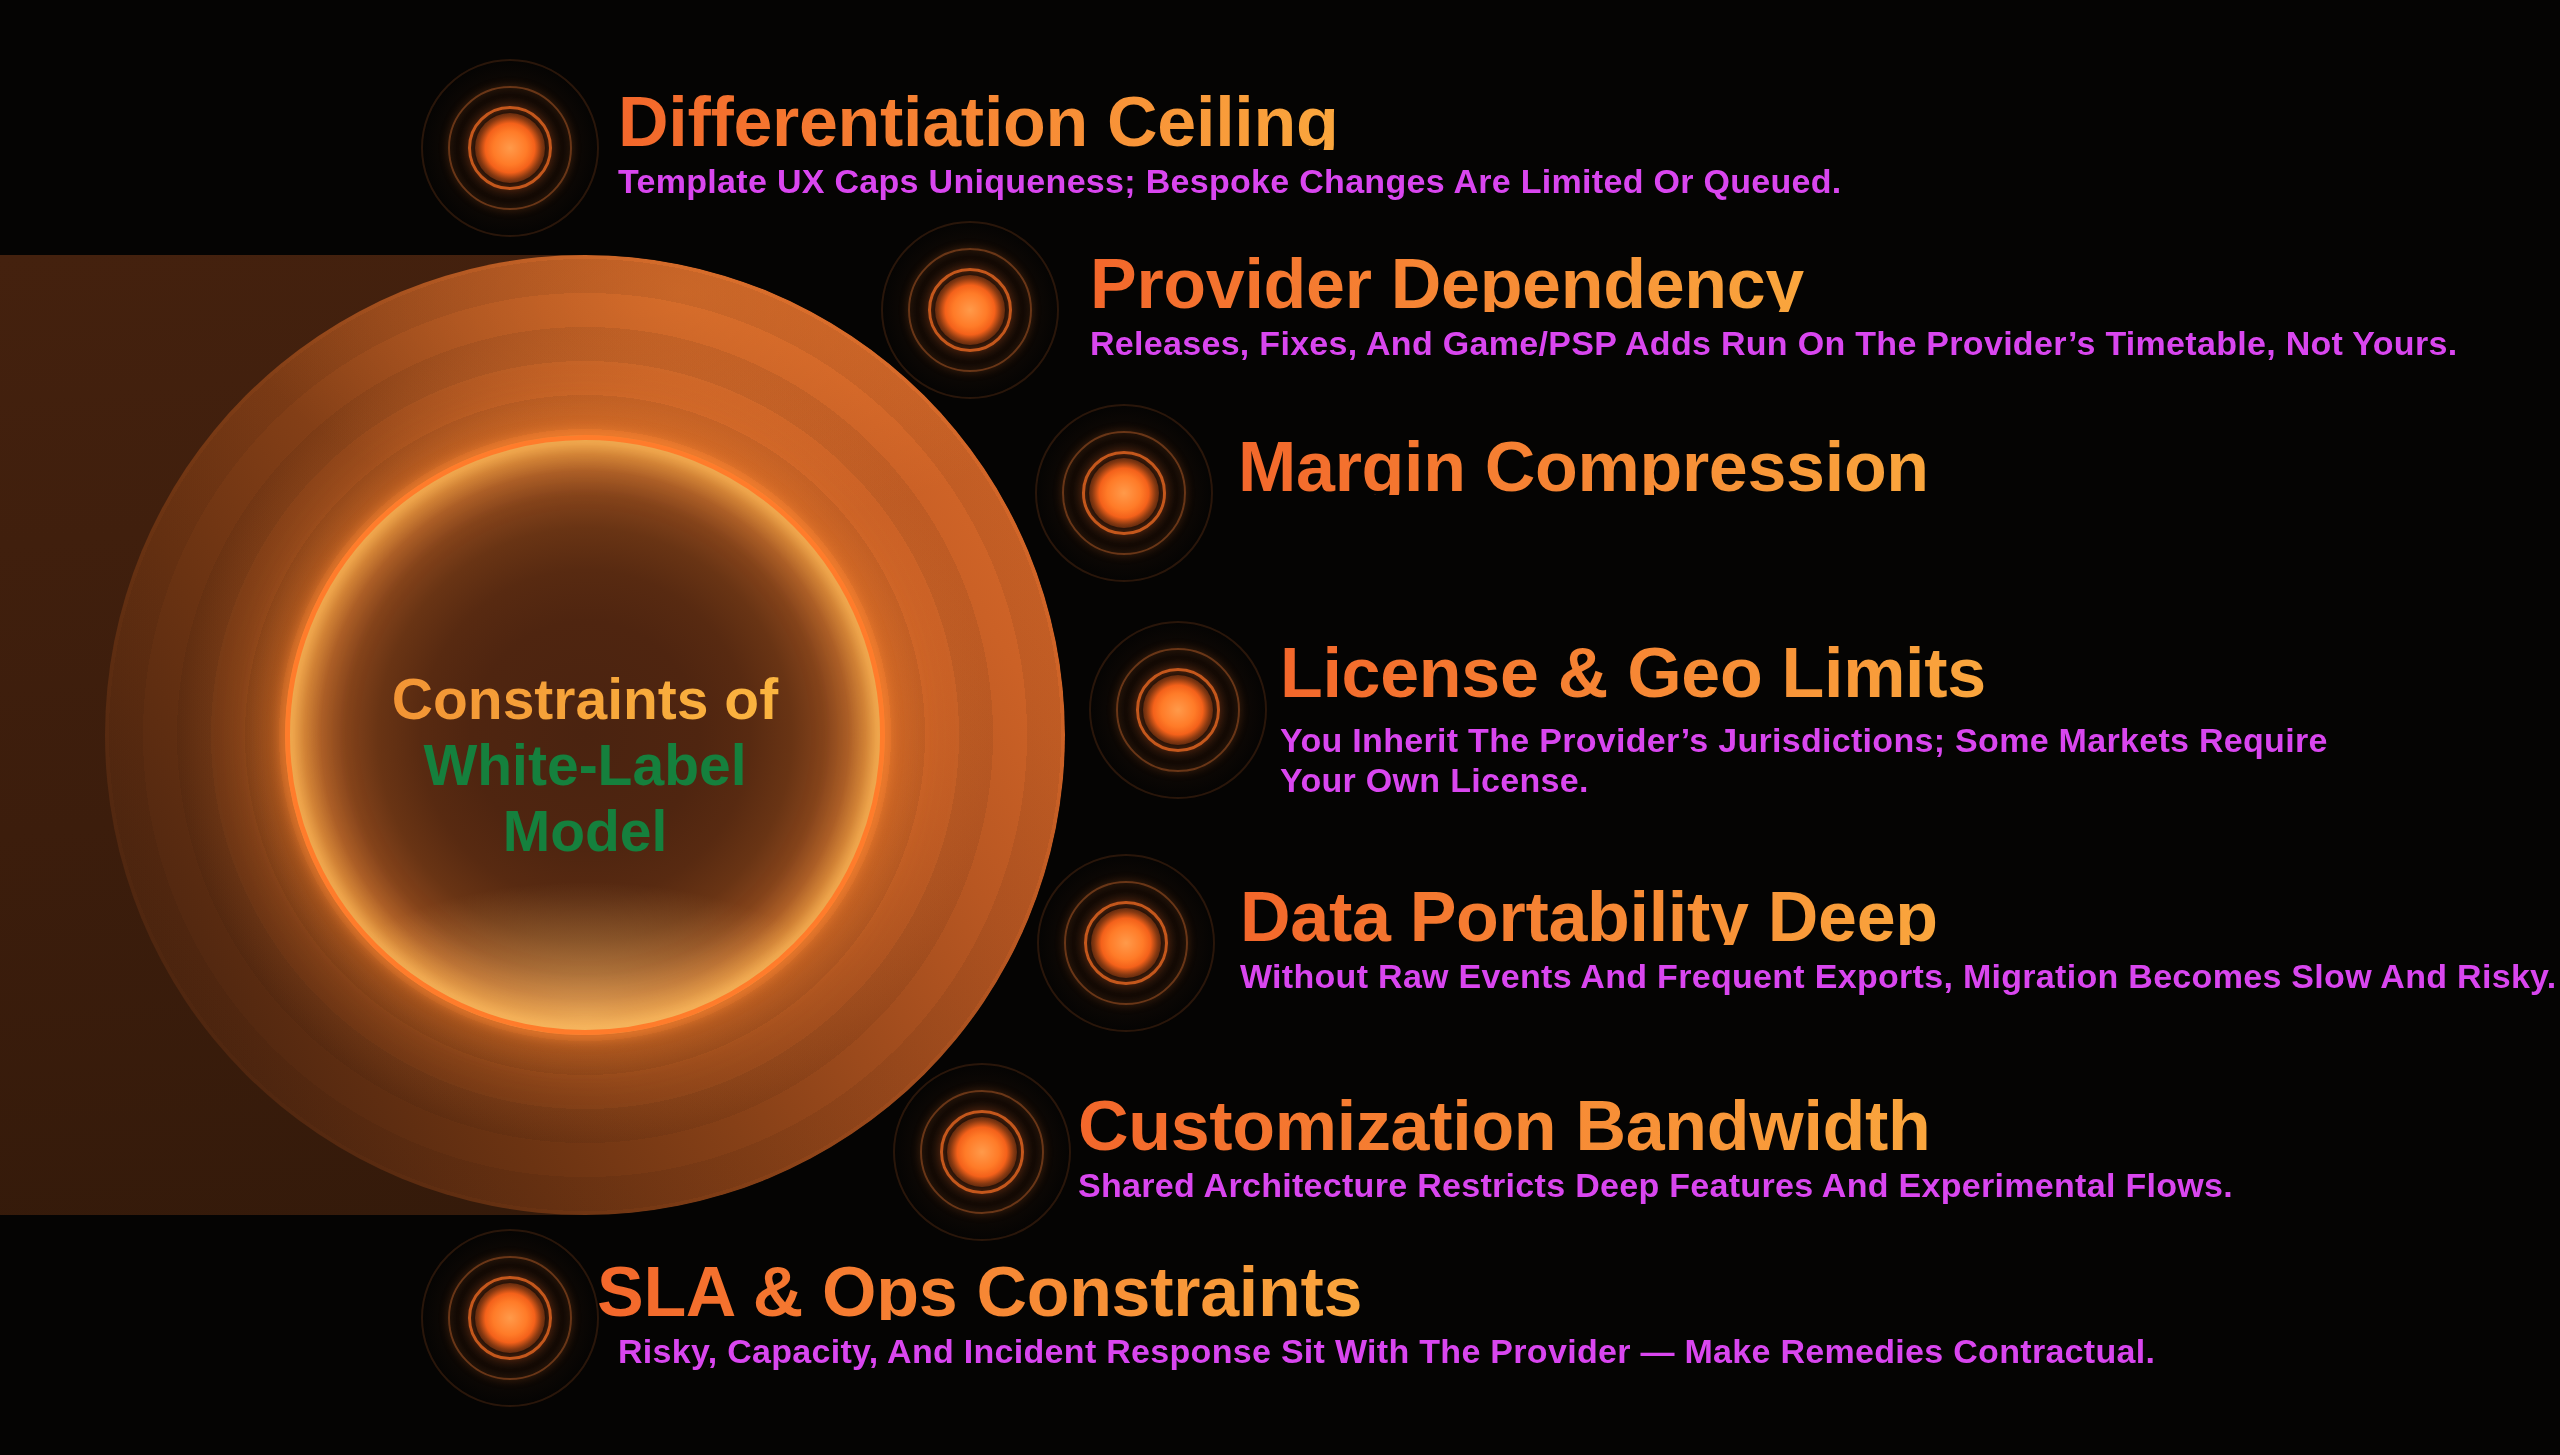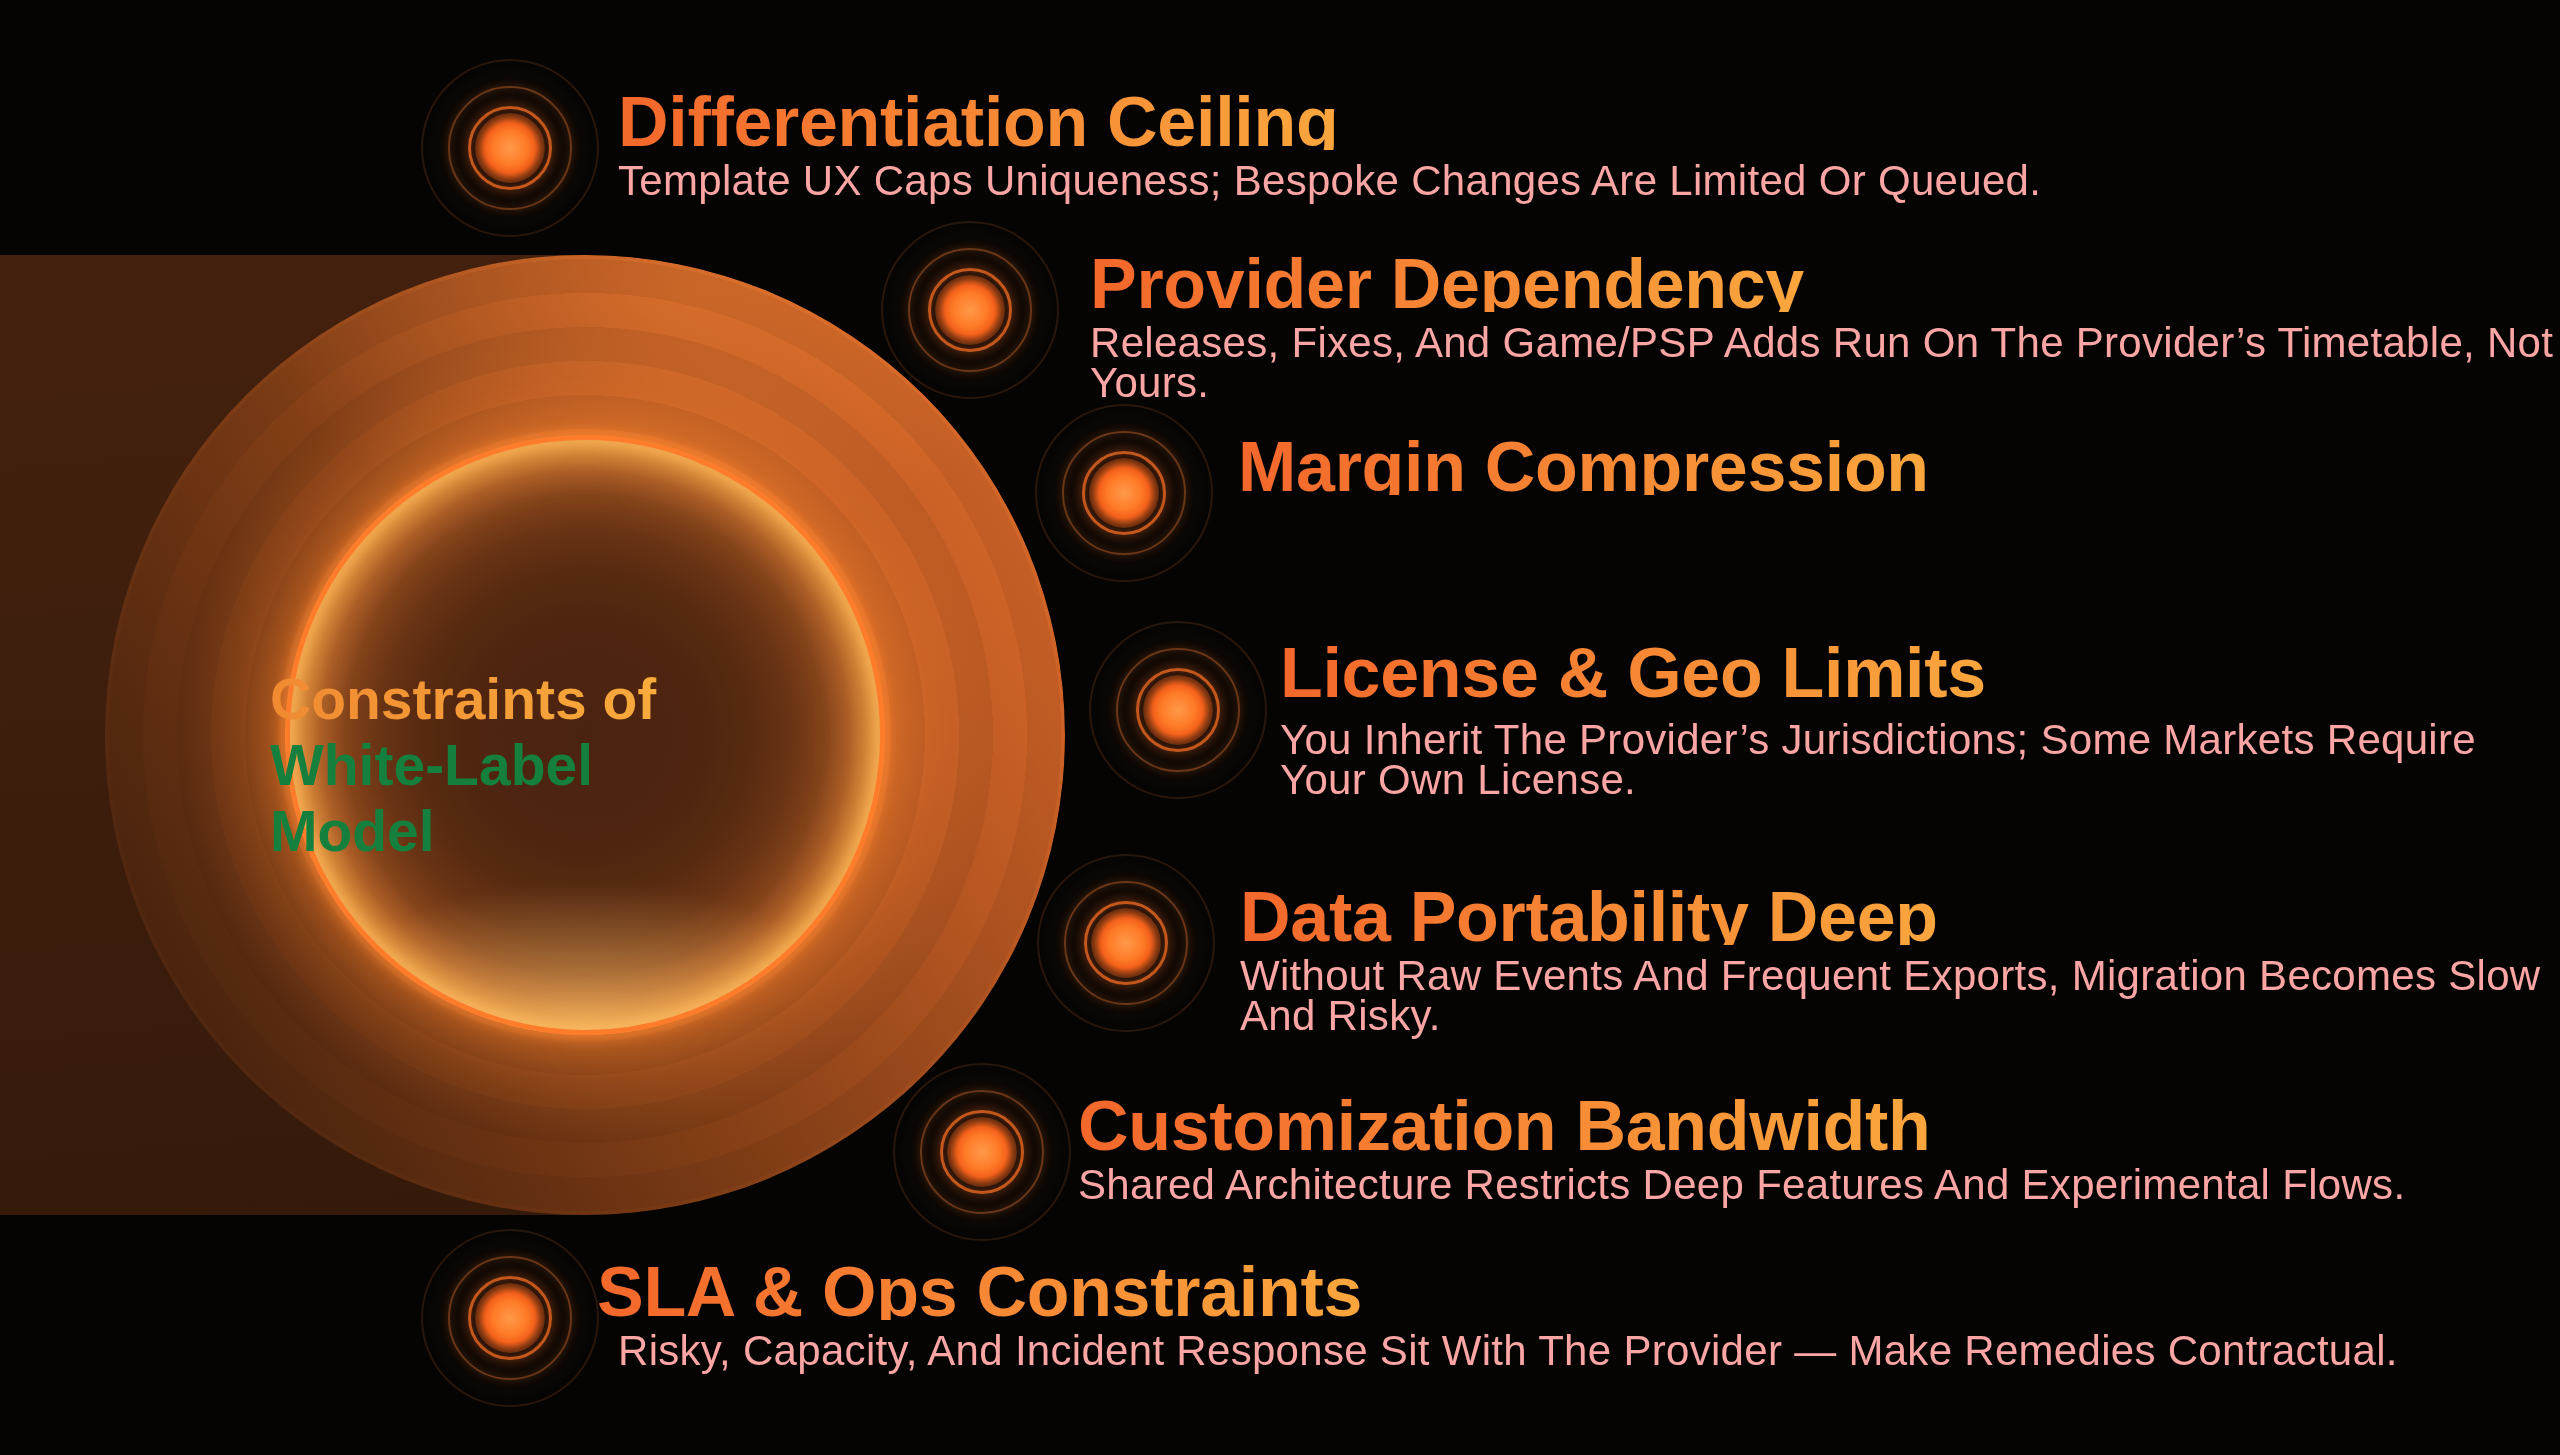--- a/index.html
+++ b/index.html
@@ -21,33 +21,33 @@
   .innerdisc{position:absolute;left:285px;top:435px;width:600px;height:600px;border-radius:50%;
             background:
               radial-gradient(ellipse 62% 30% at 50% 97%, rgba(255,205,120,0.5), rgba(255,205,120,0) 75%),
               radial-gradient(circle closest-side at 50% 50%, #4a2310 0%, #4f2510 38%, #582a11 55%, #693414 69%, #84431b 80%, #a85c26 88%, #cd8136 93.5%, #e9a44c 97%, #edb057 99%, #d99140 100%);}
   .innerring{position:absolute;left:285px;top:435px;width:600px;height:600px;border-radius:50%;
             border:5px solid #ff7c2b;box-sizing:border-box;
             box-shadow:0 0 55px 10px rgba(255,110,30,0.38),
                        0 0 14px 3px rgba(255,145,60,0.7),
                        inset 0 0 55px 12px rgba(255,150,60,0.22);}
 
-  .centertext{position:absolute;left:270px;top:666px;width:630px;text-align:left;
+  .centertext{position:absolute;left:270px;top:666px;width:630px;text-align:center;
               font-weight:700;font-size:57px;line-height:66px;letter-spacing:0;}
   .centertext .gold{background:linear-gradient(90deg,#f08a31,#fdbf43);
               -webkit-background-clip:text;background-clip:text;color:transparent;}
   .centertext .white{color:#15803d;}
 
   
   .item{position:absolute;inset:0;pointer-events:none;}
   .title{position:absolute;font-weight:700;font-size:70px;line-height:56px;letter-spacing:-0.3px;
          background:linear-gradient(90deg,#f3672b,#faa63d);
          -webkit-background-clip:text;background-clip:text;color:transparent;white-space:nowrap;}
-  .desc{position:absolute;font-weight:400;font-size:42px;line-height:40px;letter-spacing:0.3px;
-        color:#fca5a5;white-space:pre-line;}
+  .desc{position:absolute;font-weight:700;font-size:34px;line-height:40px;letter-spacing:0.3px;
+        color:#d946ef;white-space:pre-line;}
 
   
   .gicon{position:absolute;width:190px;height:190px;}
   .gicon i{position:absolute;border-radius:50%;display:block;box-sizing:border-box;}
   .ic-halo{inset:0;background:radial-gradient(circle, rgba(130,62,24,0.30) 0%, rgba(80,40,16,0.16) 40%, rgba(0,0,0,0) 66%);}
   .ic-r3{inset:6px;border:2px solid rgba(150,75,30,0.25);}
   .ic-r2{inset:33px;border:2px solid rgba(196,100,42,0.5);
          box-shadow:0 0 10px rgba(200,100,40,0.25), inset 0 0 10px rgba(200,100,40,0.2);}
   .ic-r1{inset:53px;border:3px solid rgba(205,92,30,0.95);
          box-shadow:0 0 12px rgba(255,110,40,0.35), inset 0 0 10px rgba(255,110,40,0.3);}

